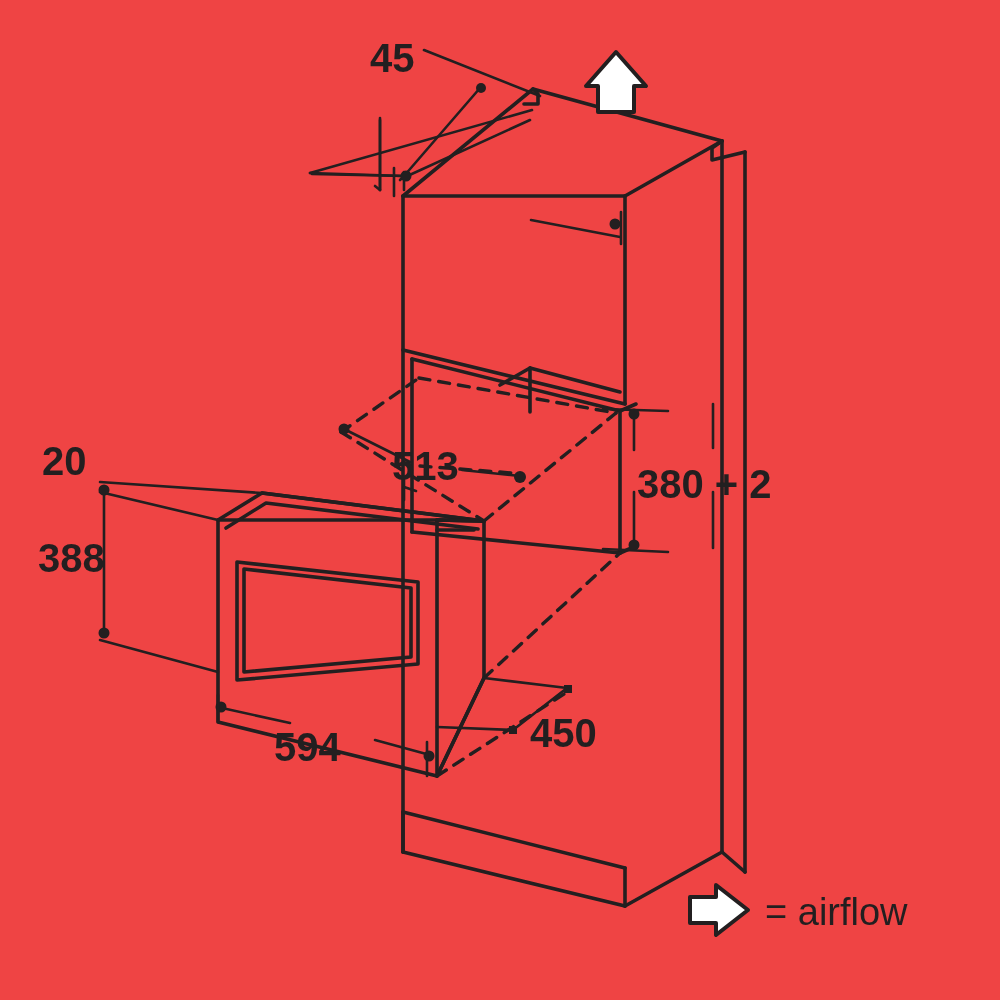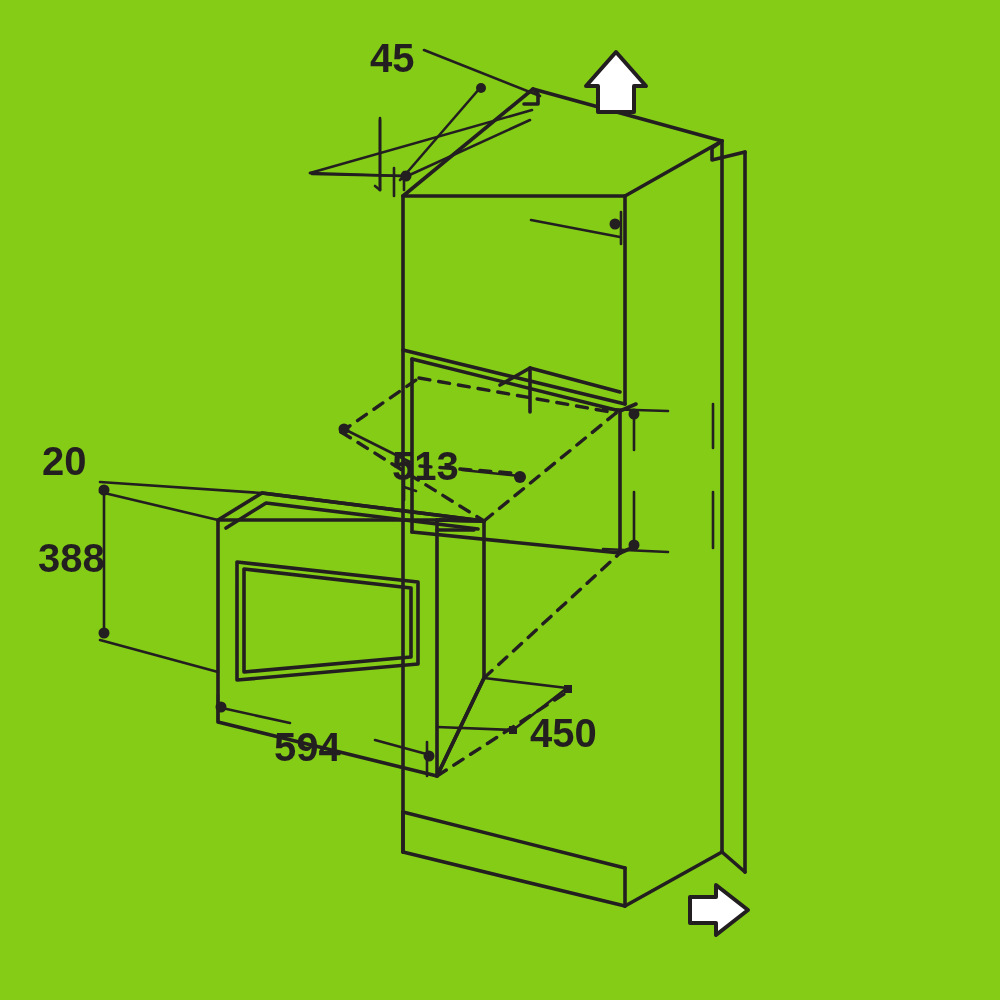--- a/index.html
+++ b/index.html
@@ -1,18 +1,18 @@
 <!DOCTYPE html>
 <html><head>
 <meta charset="utf-8">
 <style>
   html,body{margin:0;padding:0;background:#ffffff;}
   body{width:1000px;height:1000px;overflow:hidden;
        font-family:"Liberation Sans",sans-serif;color:#231f20;}
-  #stage{position:relative;width:1000px;height:1000px;background:#84cc16;}
+  #stage{position:relative;width:1000px;height:1000px;background:#ef4444;}
   svg#dwg{position:absolute;left:0;top:0;width:1000px;height:1000px;}
   .lbl{position:absolute;font-family:"Liberation Sans",sans-serif;
        font-weight:700;color:#231f20;white-space:nowrap;line-height:1;}
   .d-big{font-size:40px;}
   .legend-txt{position:absolute;font-size:38px;font-weight:400;color:#231f20;
               white-space:nowrap;font-family:"Liberation Sans",sans-serif;}
 </style>
 </head>
 <body>
 
@@ -188,23 +188,25 @@
 
   </g>
 </svg>
 
 <div class="lbl d-big" style="left:370px;top:38px;">45</div>
 
 
 
 <div class="lbl d-big" style="left:392px;top:446px;">513</div>
 
+<div class="lbl d-big" style="left:637px;top:464px;">380 + 2</div>
 
 <div class="lbl d-big" style="left:42px;top:441px;">20</div>
 
 <div class="lbl d-big" style="left:38px;top:538px;">388</div>
 
 <div class="lbl d-big" style="left:274px;top:727px;">594</div>
 
 <div class="lbl d-big" style="left:530px;top:713px;">450</div>
 
+<div class="legend-txt" style="left:765px;top:891px;">= airflow</div>
 
 </div>
 
 </body></html>

